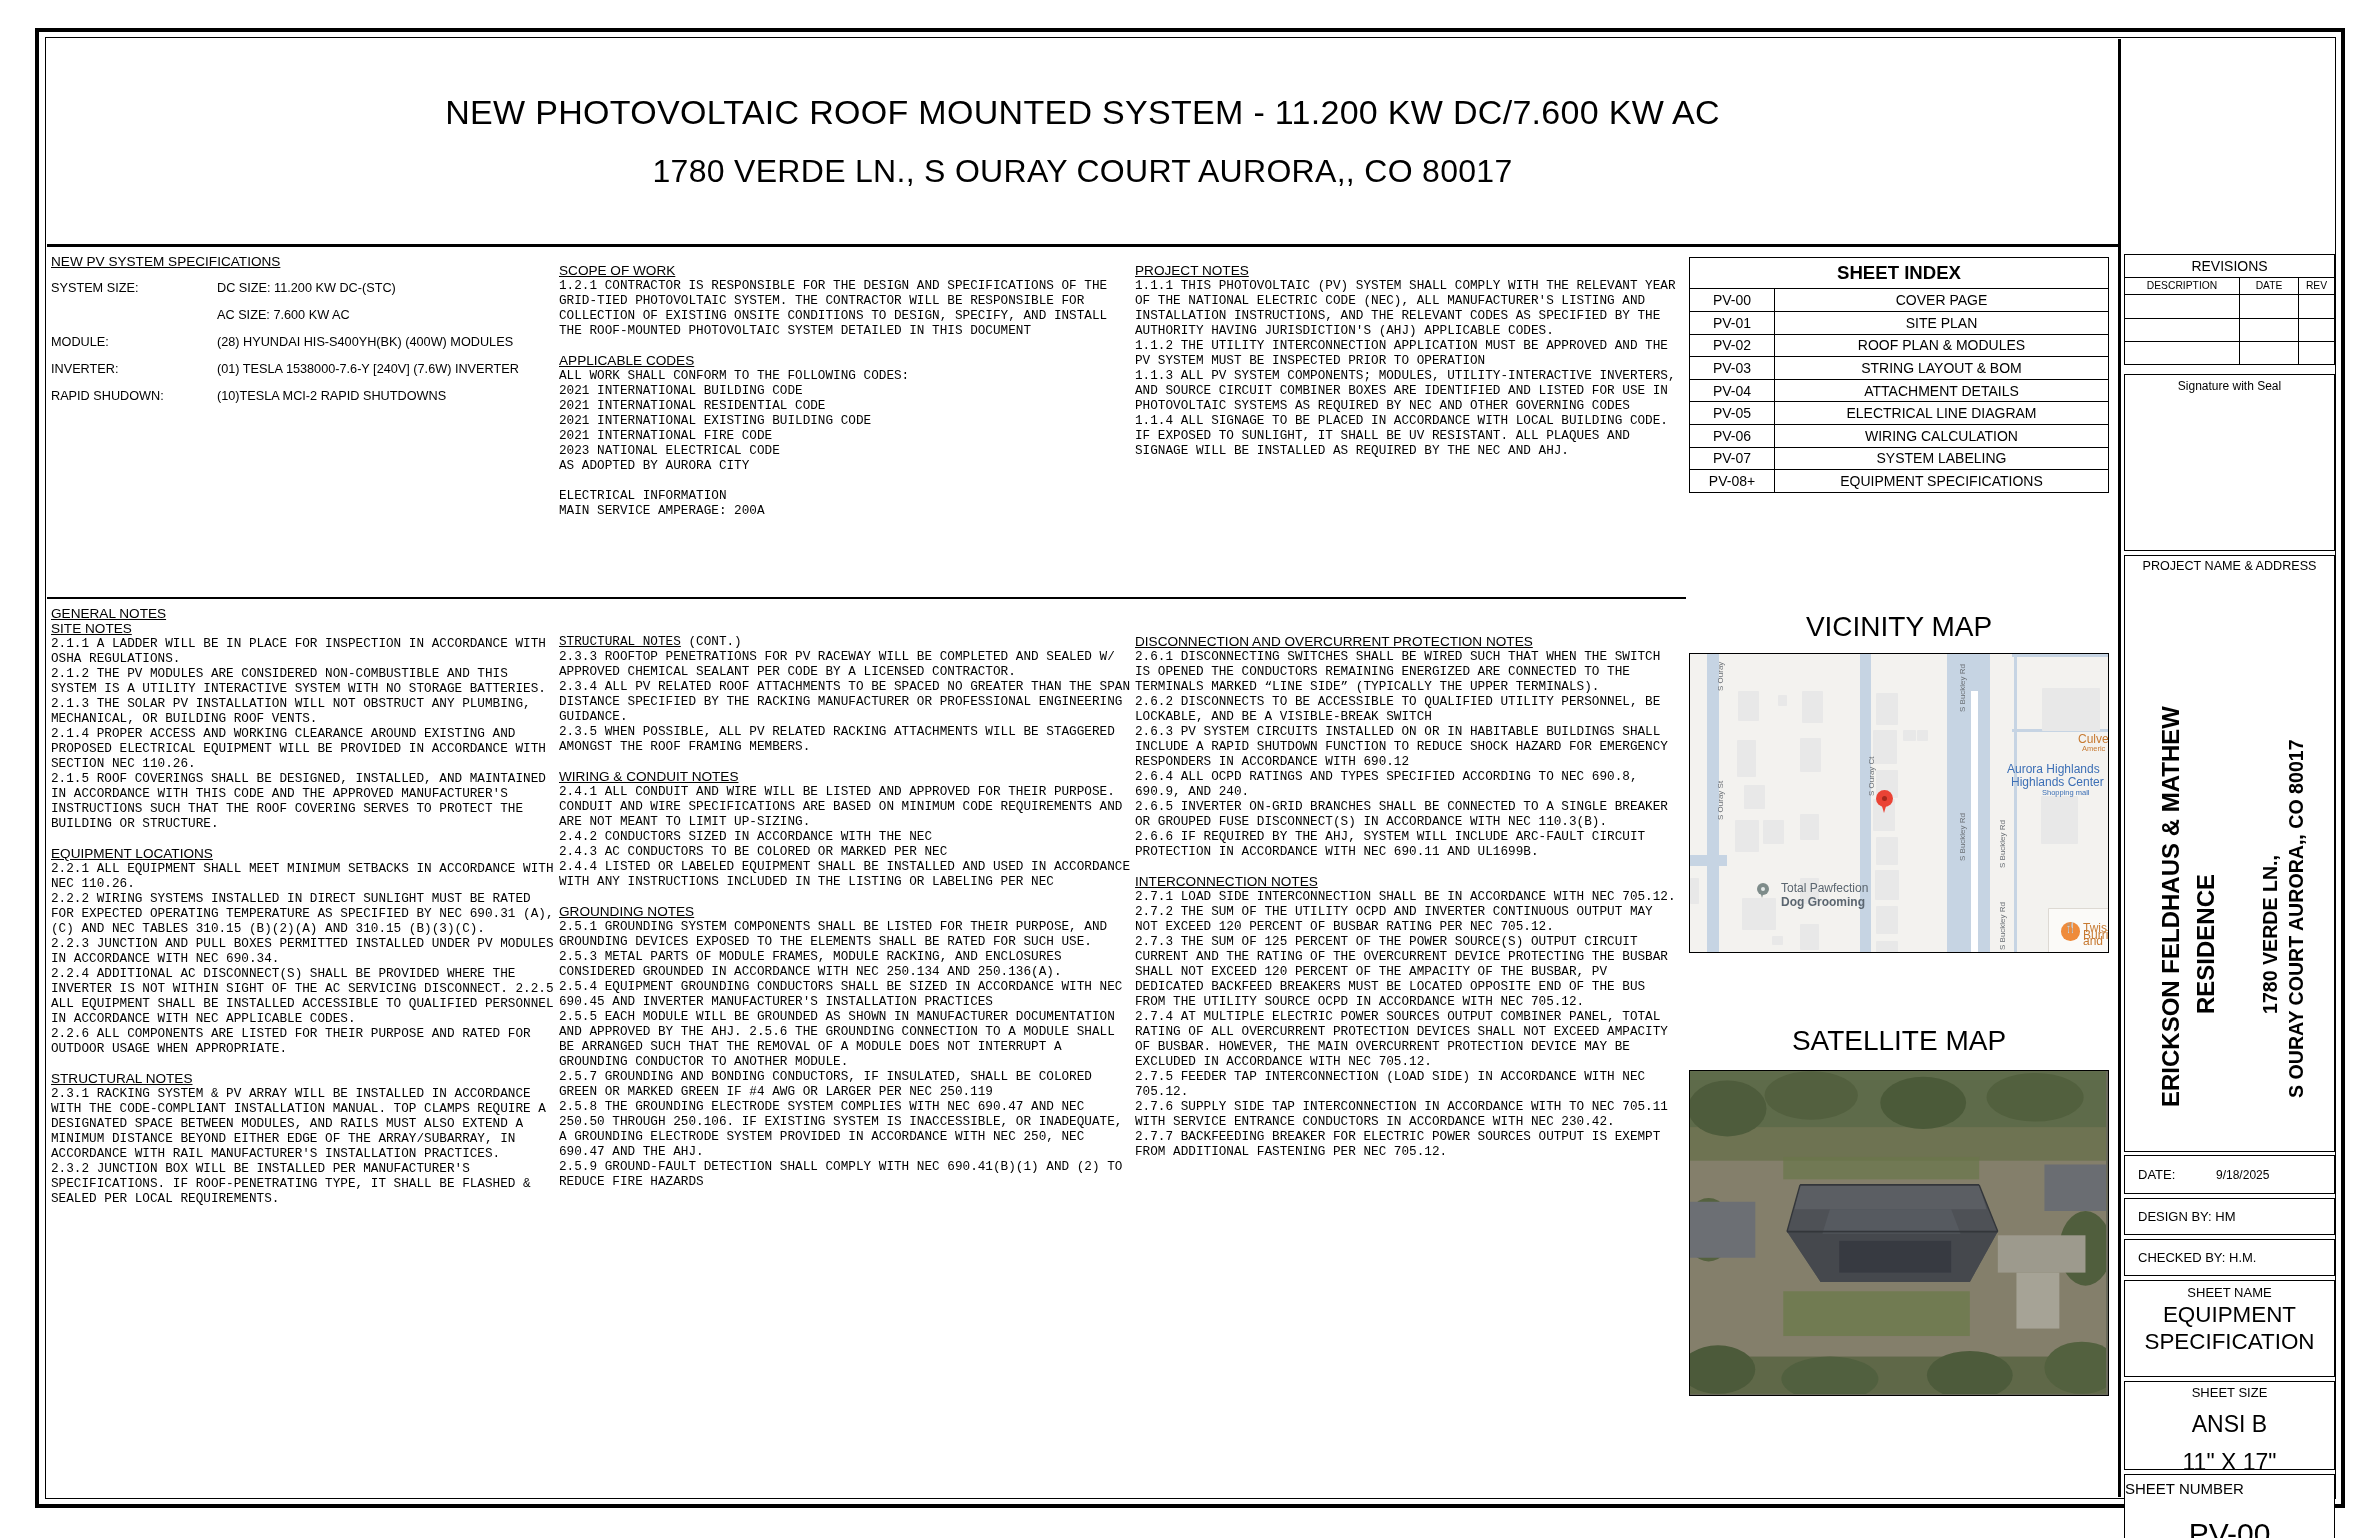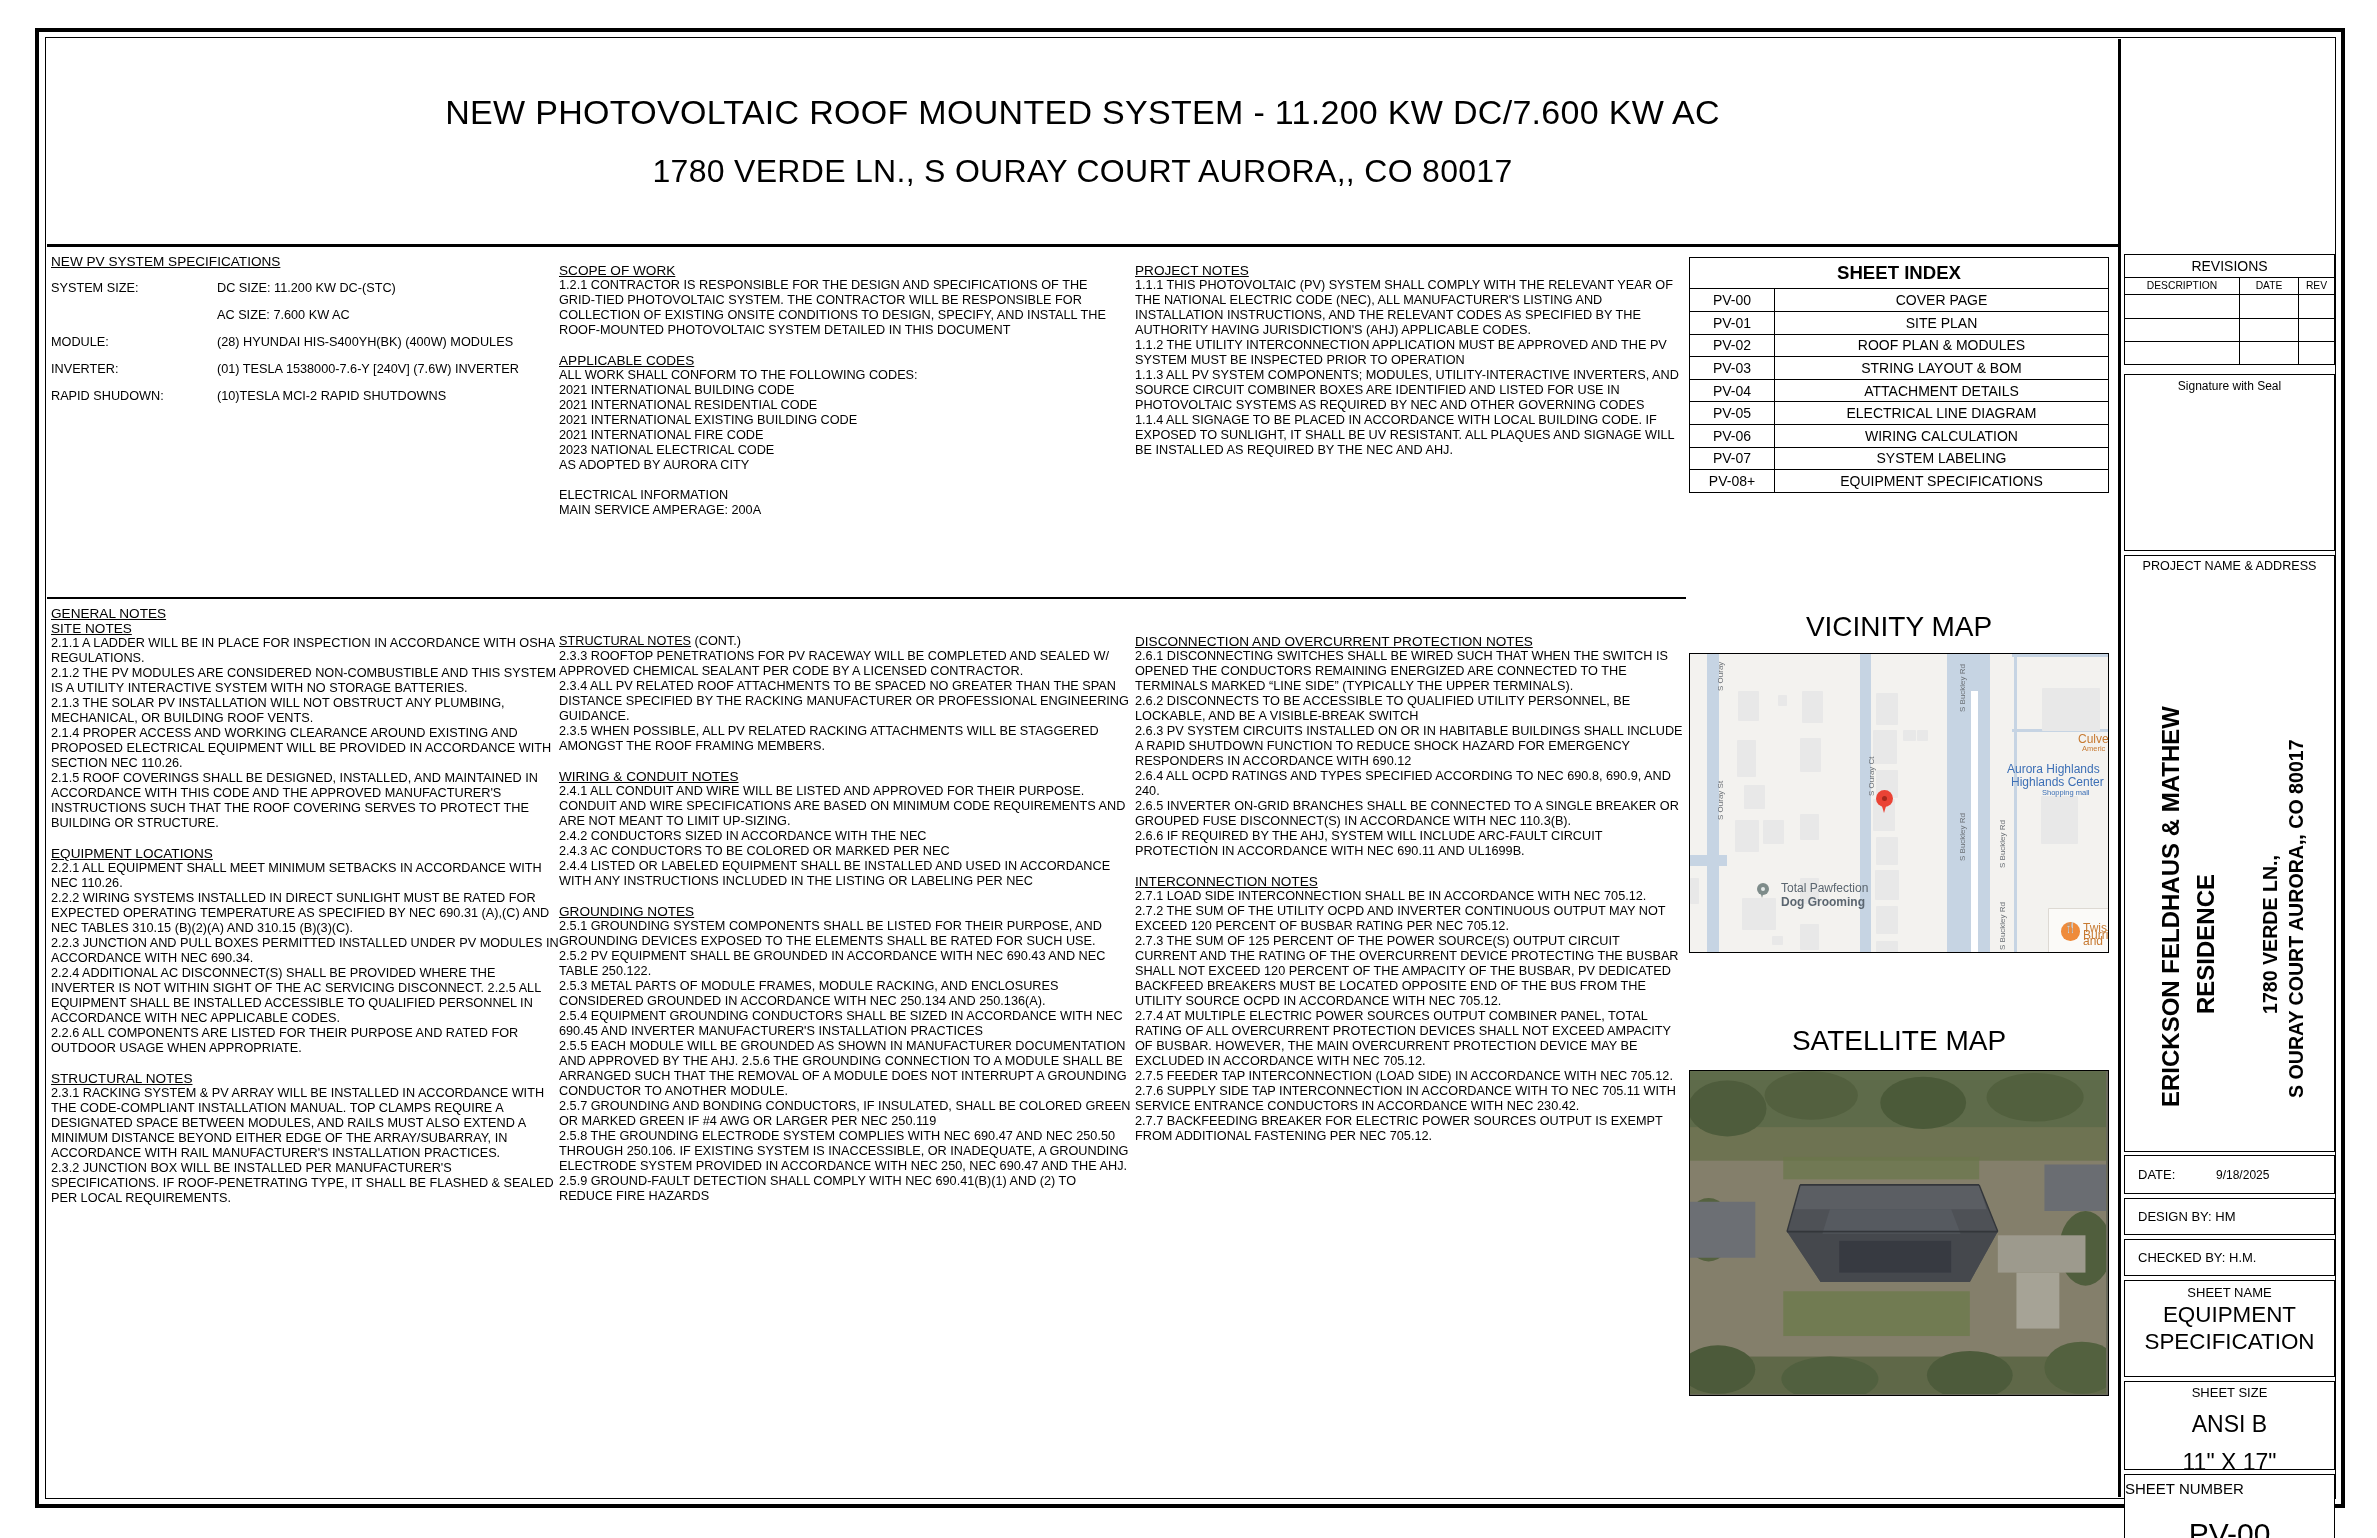--- a/index.html
+++ b/index.html
@@ -16,21 +16,21 @@
   .title-l1{font-size:34px;letter-spacing:0.3px;white-space:nowrap;}
   .title-l2{font-size:32px;letter-spacing:0.3px;white-space:nowrap;margin-top:20.5px;}
   .head-rule{position:absolute;left:47px;top:244px;width:2071px;height:2.8px;background:#000;}
 
   
   .tb-divider{position:absolute;left:2118px;top:39px;width:2.8px;height:1458px;background:#000;}
 
   
   .col{position:absolute;font-size:12.7px;line-height:15px;}
   .col-title{text-decoration:underline;font-size:13.6px;display:block;}
-  .col p{margin:0;}
+  .col p{margin:0;font-family:Liberation Mono, monospace;}
   .blank{height:15px;}
 
   
   #specs-block{left:51px;top:254px;width:508px;}
   #specs-block .row{display:flex;margin-top:12px;}
   #specs-block .lab{width:166px;flex:none;}
   #scope-block{left:559px;top:263px;width:559px;}
   #project-notes-block{left:1135px;top:263px;width:546px;}
 
   .band-rule{position:absolute;left:47px;top:597px;width:1639px;height:1.9px;background:#000;}
@@ -252,21 +252,20 @@
     <p>2.3.5 WHEN POSSIBLE, ALL PV RELATED RACKING ATTACHMENTS WILL BE STAGGERED AMONGST THE ROOF FRAMING MEMBERS.</p>
     <div class="blank"></div>
     <span class="col-title">WIRING &amp; CONDUIT NOTES</span>
     <p>2.4.1  ALL CONDUIT AND WIRE WILL BE LISTED AND APPROVED FOR THEIR PURPOSE. CONDUIT AND WIRE SPECIFICATIONS ARE BASED ON MINIMUM CODE REQUIREMENTS AND ARE NOT MEANT TO LIMIT UP-SIZING.</p>
     <p>2.4.2  CONDUCTORS SIZED IN ACCORDANCE WITH THE NEC</p>
     <p>2.4.3  AC CONDUCTORS TO BE COLORED OR MARKED PER NEC</p>
     <p>2.4.4  LISTED OR LABELED EQUIPMENT SHALL BE INSTALLED AND USED IN ACCORDANCE WITH ANY INSTRUCTIONS INCLUDED IN THE LISTING OR LABELING PER NEC</p>
     <div class="blank"></div>
     <span class="col-title">GROUNDING NOTES</span>
     <p>2.5.1 GROUNDING SYSTEM COMPONENTS SHALL BE LISTED FOR THEIR PURPOSE, AND GROUNDING DEVICES EXPOSED TO THE ELEMENTS SHALL BE RATED FOR SUCH USE.</p>
-    <p>2.5.2 PV EQUIPMENT SHALL BE GROUNDED IN ACCORDANCE WITH NEC 690.43 AND NEC TABLE 250.122.</p>
     <p>2.5.3 METAL PARTS OF MODULE FRAMES, MODULE RACKING, AND ENCLOSURES CONSIDERED GROUNDED IN ACCORDANCE WITH NEC 250.134 AND 250.136(A).</p>
     <p>2.5.4 EQUIPMENT GROUNDING CONDUCTORS SHALL BE SIZED IN ACCORDANCE WITH NEC 690.45 AND INVERTER MANUFACTURER'S INSTALLATION PRACTICES</p>
     <p>2.5.5 EACH MODULE WILL BE GROUNDED AS SHOWN IN MANUFACTURER DOCUMENTATION AND APPROVED BY THE AHJ.  2.5.6 THE GROUNDING CONNECTION TO A MODULE SHALL BE ARRANGED SUCH THAT THE REMOVAL OF A MODULE DOES NOT INTERRUPT A GROUNDING CONDUCTOR TO ANOTHER MODULE.</p>
     <p>2.5.7 GROUNDING AND BONDING CONDUCTORS, IF INSULATED, SHALL BE COLORED GREEN OR MARKED GREEN IF #4 AWG OR LARGER PER NEC 250.119</p>
     <p>2.5.8 THE GROUNDING ELECTRODE SYSTEM COMPLIES WITH NEC 690.47 AND NEC 250.50 THROUGH 250.106. IF EXISTING SYSTEM IS INACCESSIBLE, OR INADEQUATE, A GROUNDING ELECTRODE SYSTEM PROVIDED IN ACCORDANCE WITH NEC 250, NEC 690.47 AND THE AHJ.</p>
     <p>2.5.9 GROUND-FAULT DETECTION SHALL COMPLY WITH NEC 690.41(B)(1) AND (2) TO REDUCE FIRE HAZARDS</p>
   </div>
 
   <div class="col" id="gen-col3">
     <span class="col-title">DISCONNECTION AND OVERCURRENT PROTECTION NOTES</span>

